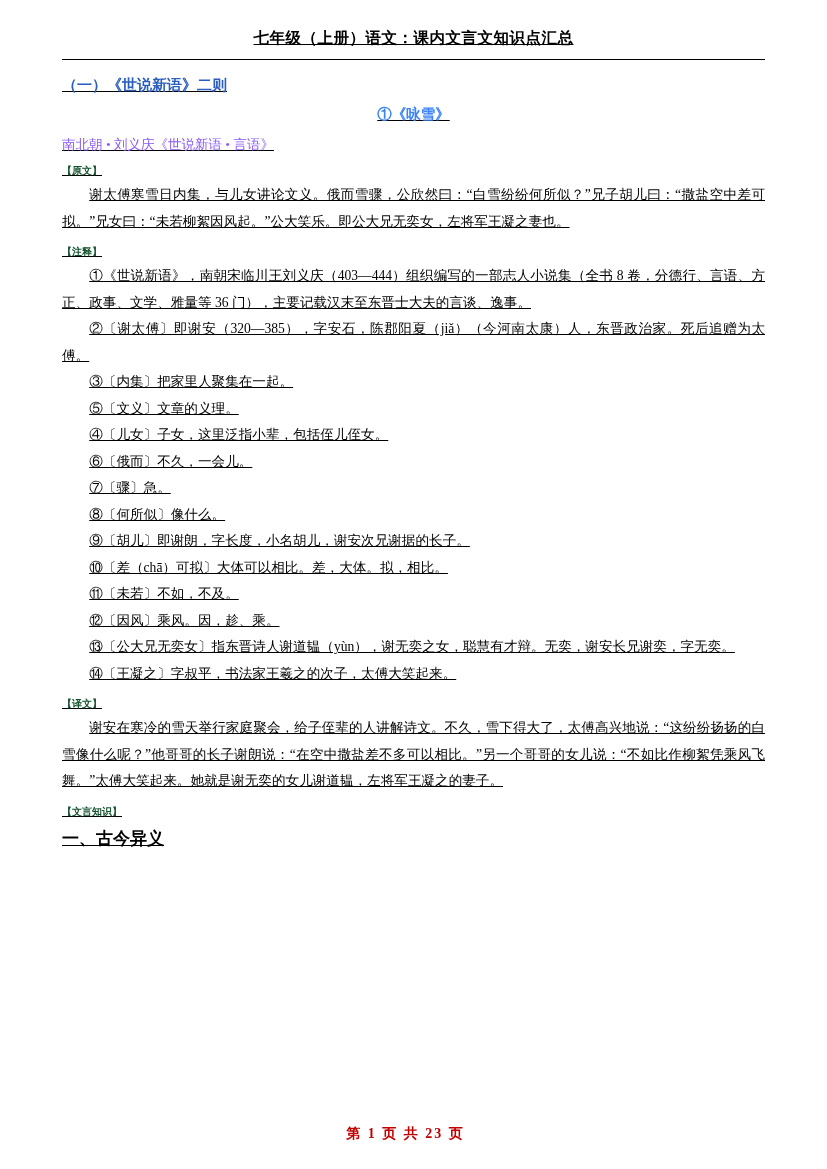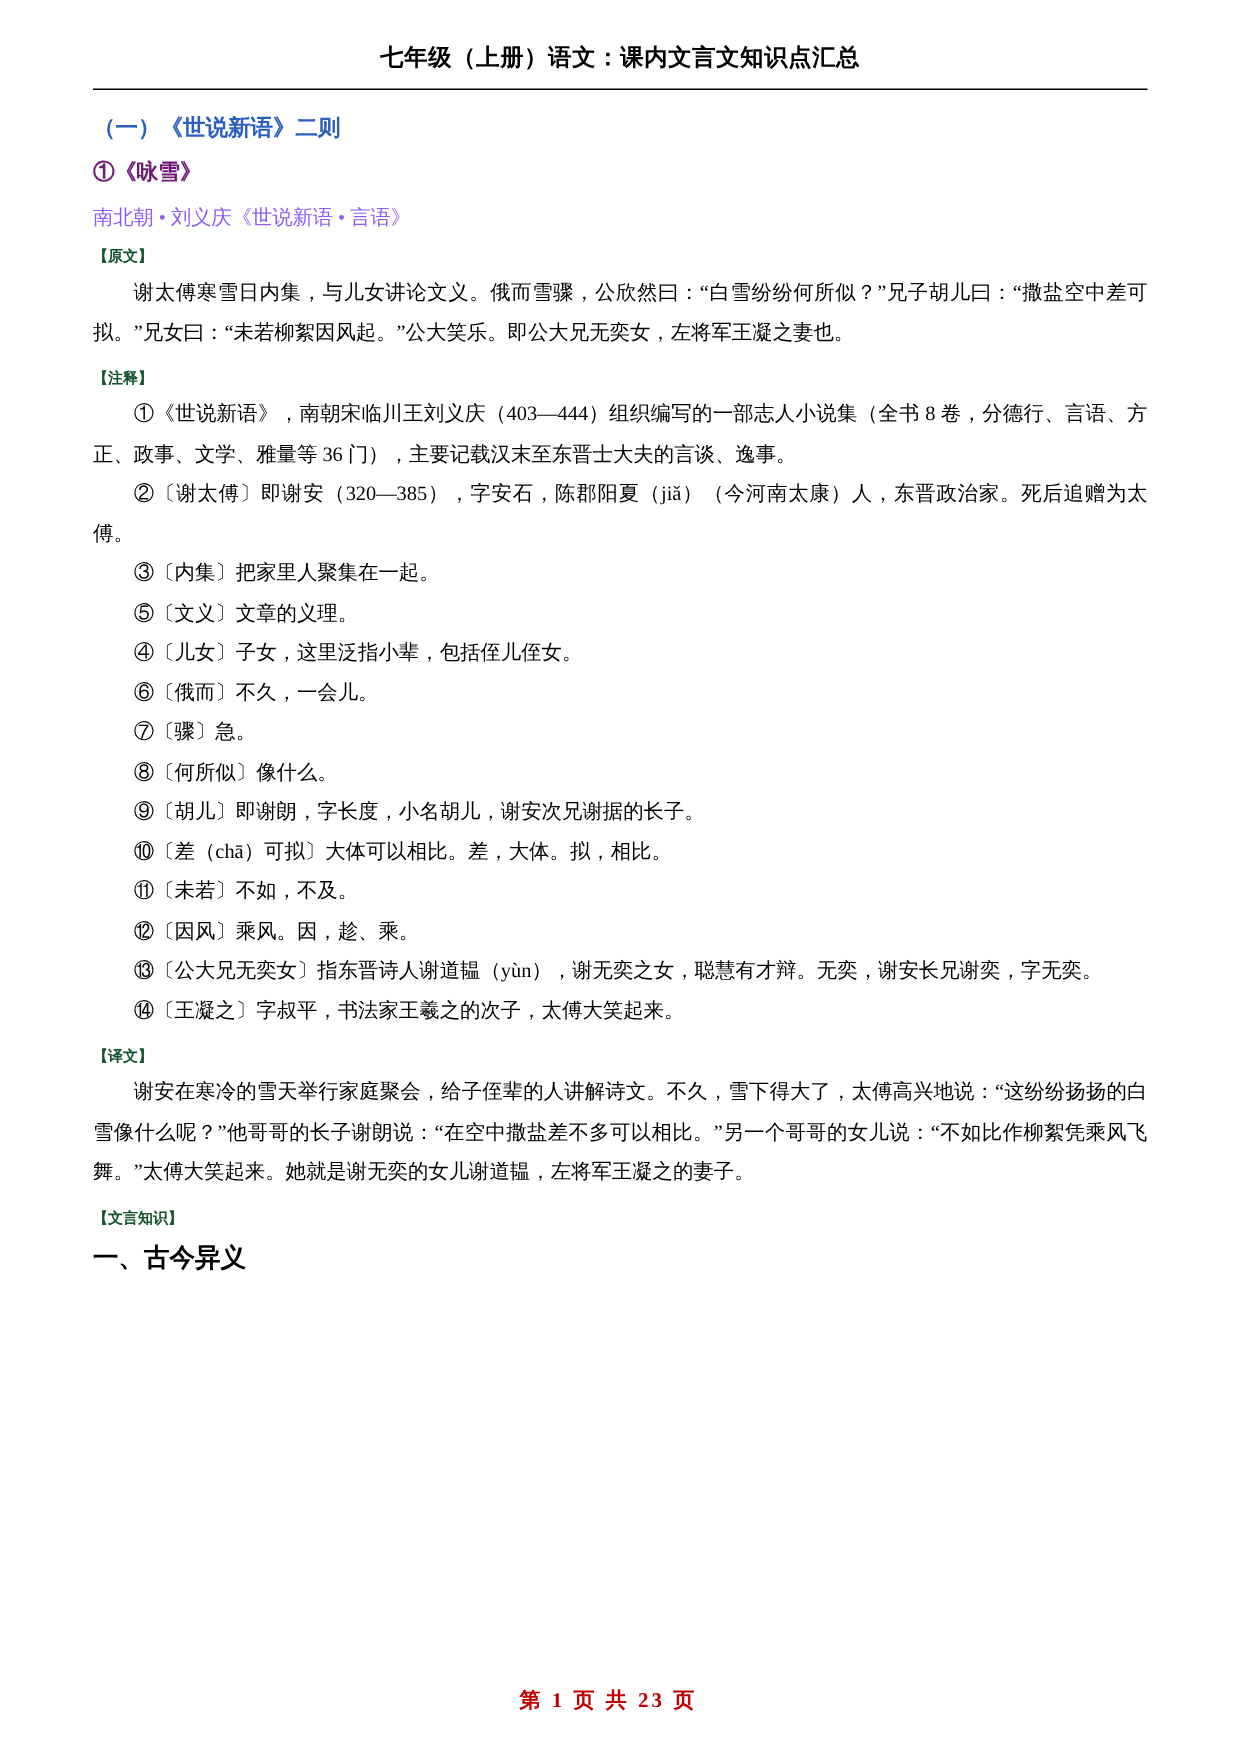--- a/index.html
+++ b/index.html
@@ -11,43 +11,45 @@
     font-family: "Liberation Serif", "DejaVu Serif", serif;
     color: #000000;
   }
   .page {
     width: 827px;
     height: 1169px;
     position: relative;
     box-sizing: border-box;
     padding: 28px 62px 0 62px;
     overflow: hidden;
+    text-decoration: underline;
   }
   .doc-title {
     text-align: center;
     font-size: 15.5px;
     font-weight: bold;
     letter-spacing: 0.5px;
     padding-bottom: 10px;
   }
   .title-rule {
     border-bottom: 1px solid #000;
     margin: 0 0 16px 0;
   }
   .section-heading {
     text-align: left;
     font-size: 15px;
     font-weight: bold;
     color: #2b5fbf;
     margin: 6px 0 10px 0;
   }
   .sub-heading {
+    text-align: center;
     font-size: 14.5px;
     font-weight: bold;
-    color: #701a75;
+    color: #3b82f6;
     margin: 4px 0 12px 0;
   }
   .attribution {
     text-align: left;
     font-size: 13.5px;
     color: #8b5cf6;
     margin: 0 0 10px 0;
   }
   .label {
     color: #14532d;

